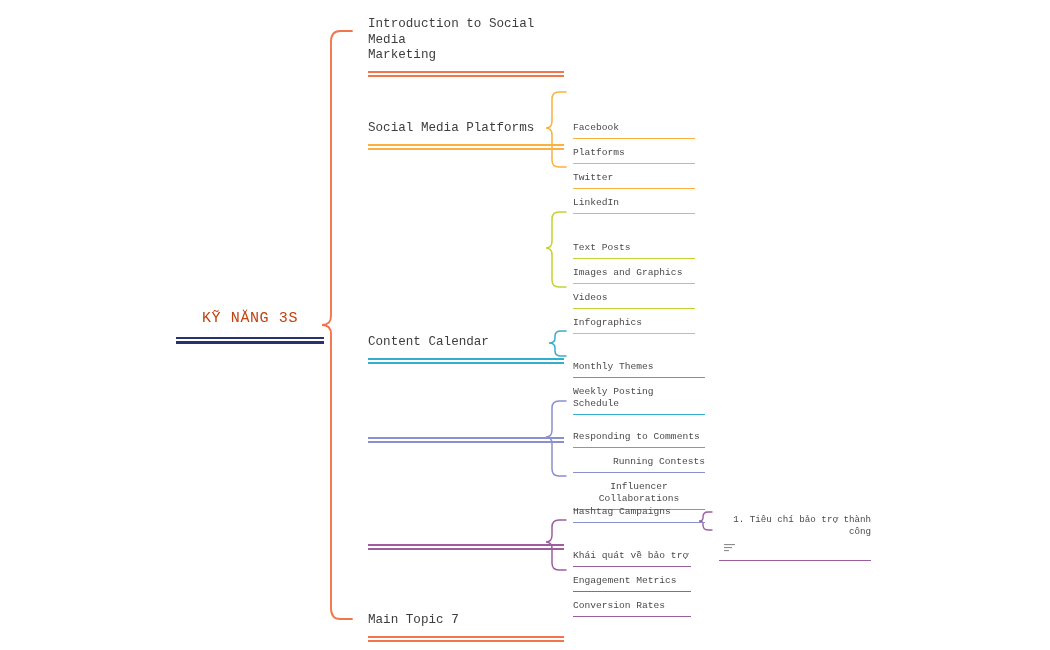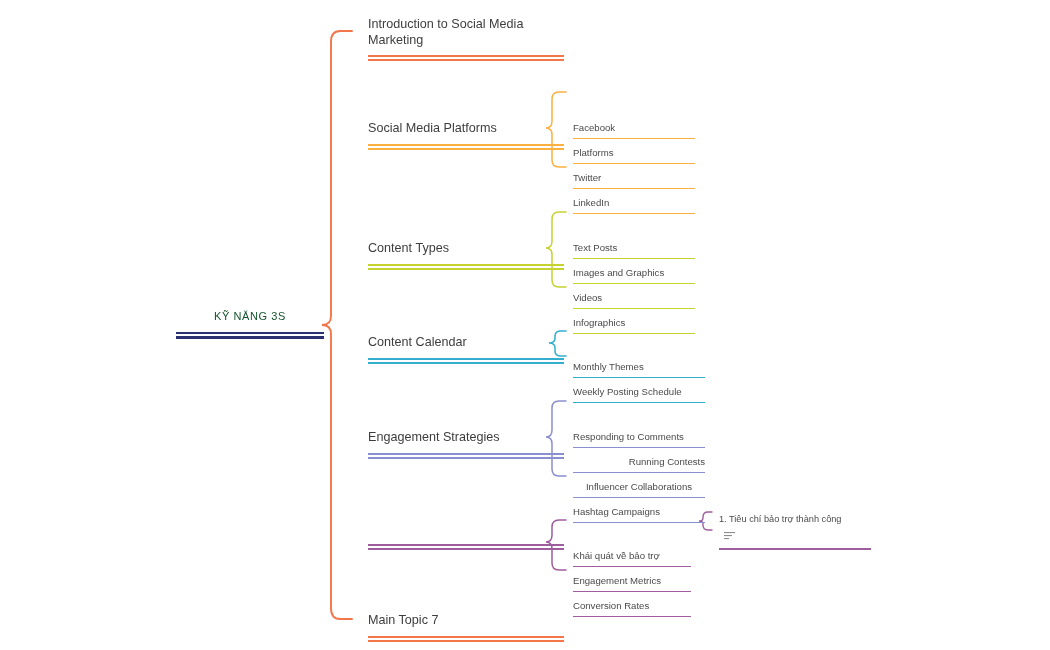--- a/index.html
+++ b/index.html
@@ -31,41 +31,42 @@
 
   
   .node {
     position: absolute;
     box-sizing: border-box;
   }
   .node .label {
     display: block;
     white-space: pre-line;
     line-height: 1.25;
+    font-family: Liberation Mono, monospace;
   }
   .node .ul {
     display: block;
     margin-top: 3px;
   }
   .ul .bar {
     display: block;
     width: 100%;
   }
 
   
   #root-node {
     left: 150px;
     top: 310px;
     width: 200px;
     text-align: center;
   }
   #root-node .label {
-    font-size: 11px;
+    font-size: 15px;
     letter-spacing: .6px;
-    color: #14532d;
+    color: #c2410c;
     padding-bottom: 2px;
   }
   #root-node .ul {
     width: 148px;
     margin: 6px auto 0 auto;
   }
   #root-node .ul .bar { height: 2.5px; background: #2a3170; }
   #root-node .ul .bar + .bar { margin-top: 2px; height: 2.5px; }
 
   
@@ -81,21 +82,21 @@
   .main-node .ul .bar + .bar { margin-top: 2px; }
 
   
   .sub-node { width: 122px; margin-top: 36px; }
   .sub-node .label { font-size: 9.6px; color: #4a4a4a; }
   .sub-node .ul { width: 100%; margin-top: 4px; }
   .sub-node .ul .bar { height: 1.4px; }
 
   
   .sub2-node { width: 152px; }
-  .sub2-node .label { font-size: 9.2px; color: #4a4a4a; }
+  .sub2-node .label { font-size: 9.2px; color: #4a4a4a; text-align: right; }
   .sub2-node .ul { width: 100%; margin-top: 4px; }
   .sub2-node .ul .bar { height: 1.4px; }
   .note-icon {
     display: inline-block;
     vertical-align: middle;
     margin-left: 5px;
   }
 </style>
 </head>
 <body>
@@ -191,27 +192,20 @@
         <span class="bar" style="background:#FBB040"></span>
       </span>
   </div>
   <div class="node sub-node" style="left:573px; top:161px;">
     <span class="label">LinkedIn</span>
     <span class="ul">
         <span class="bar" style="background:#FBB040"></span>
       </span>
   </div>
 
-  <div class="node main-node" style="left:368px; top:241px;">
-    <span class="label">Content Types</span>
-    <span class="ul">
-      <span class="bar" style="background:#C5D230"></span>
-      <span class="bar" style="background:#C5D230"></span>
-    </span>
-  </div>
 
   <div class="node sub-node" style="left:573px; top:206px;">
     <span class="label">Text Posts</span>
     <span class="ul">
         <span class="bar" style="background:#C5D230"></span>
       </span>
   </div>
   <div class="node sub-node" style="left:573px; top:231px;">
     <span class="label">Images and Graphics</span>
     <span class="ul">
@@ -246,21 +240,20 @@
       </span>
   </div>
   <div class="node sub-node" style="left:573px; top:350px; width:132px;">
     <span class="label">Weekly Posting Schedule</span>
     <span class="ul">
         <span class="bar" style="background:#35AECE"></span>
       </span>
   </div>
 
   <div class="node main-node" style="left:368px; top:430px;">
-    <span class="label">Engagement Strategies</span>
     <span class="ul">
       <span class="bar" style="background:#8A8FD0"></span>
       <span class="bar" style="background:#8A8FD0"></span>
     </span>
   </div>
 
   <div class="node sub-node" style="left:573px; top:395px; width:132px;">
     <span class="label">Responding to Comments</span>
     <span class="ul">
         <span class="bar" style="background:#8A8FD0"></span>

